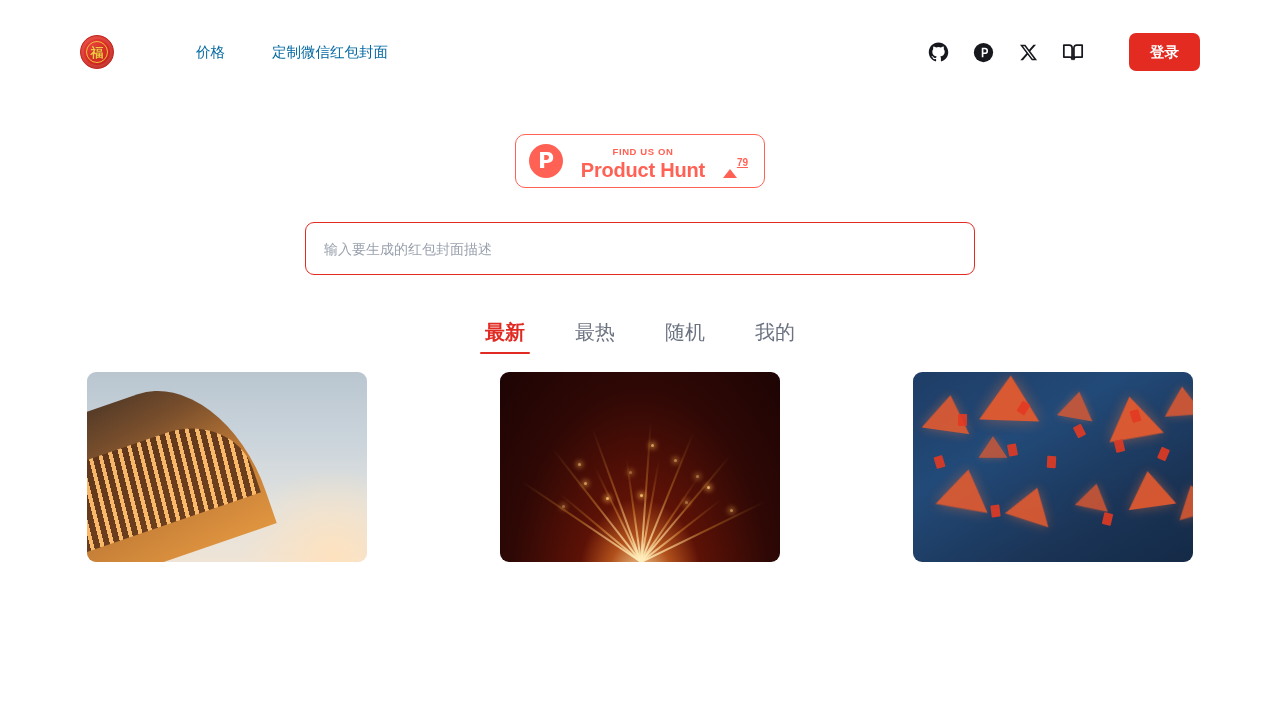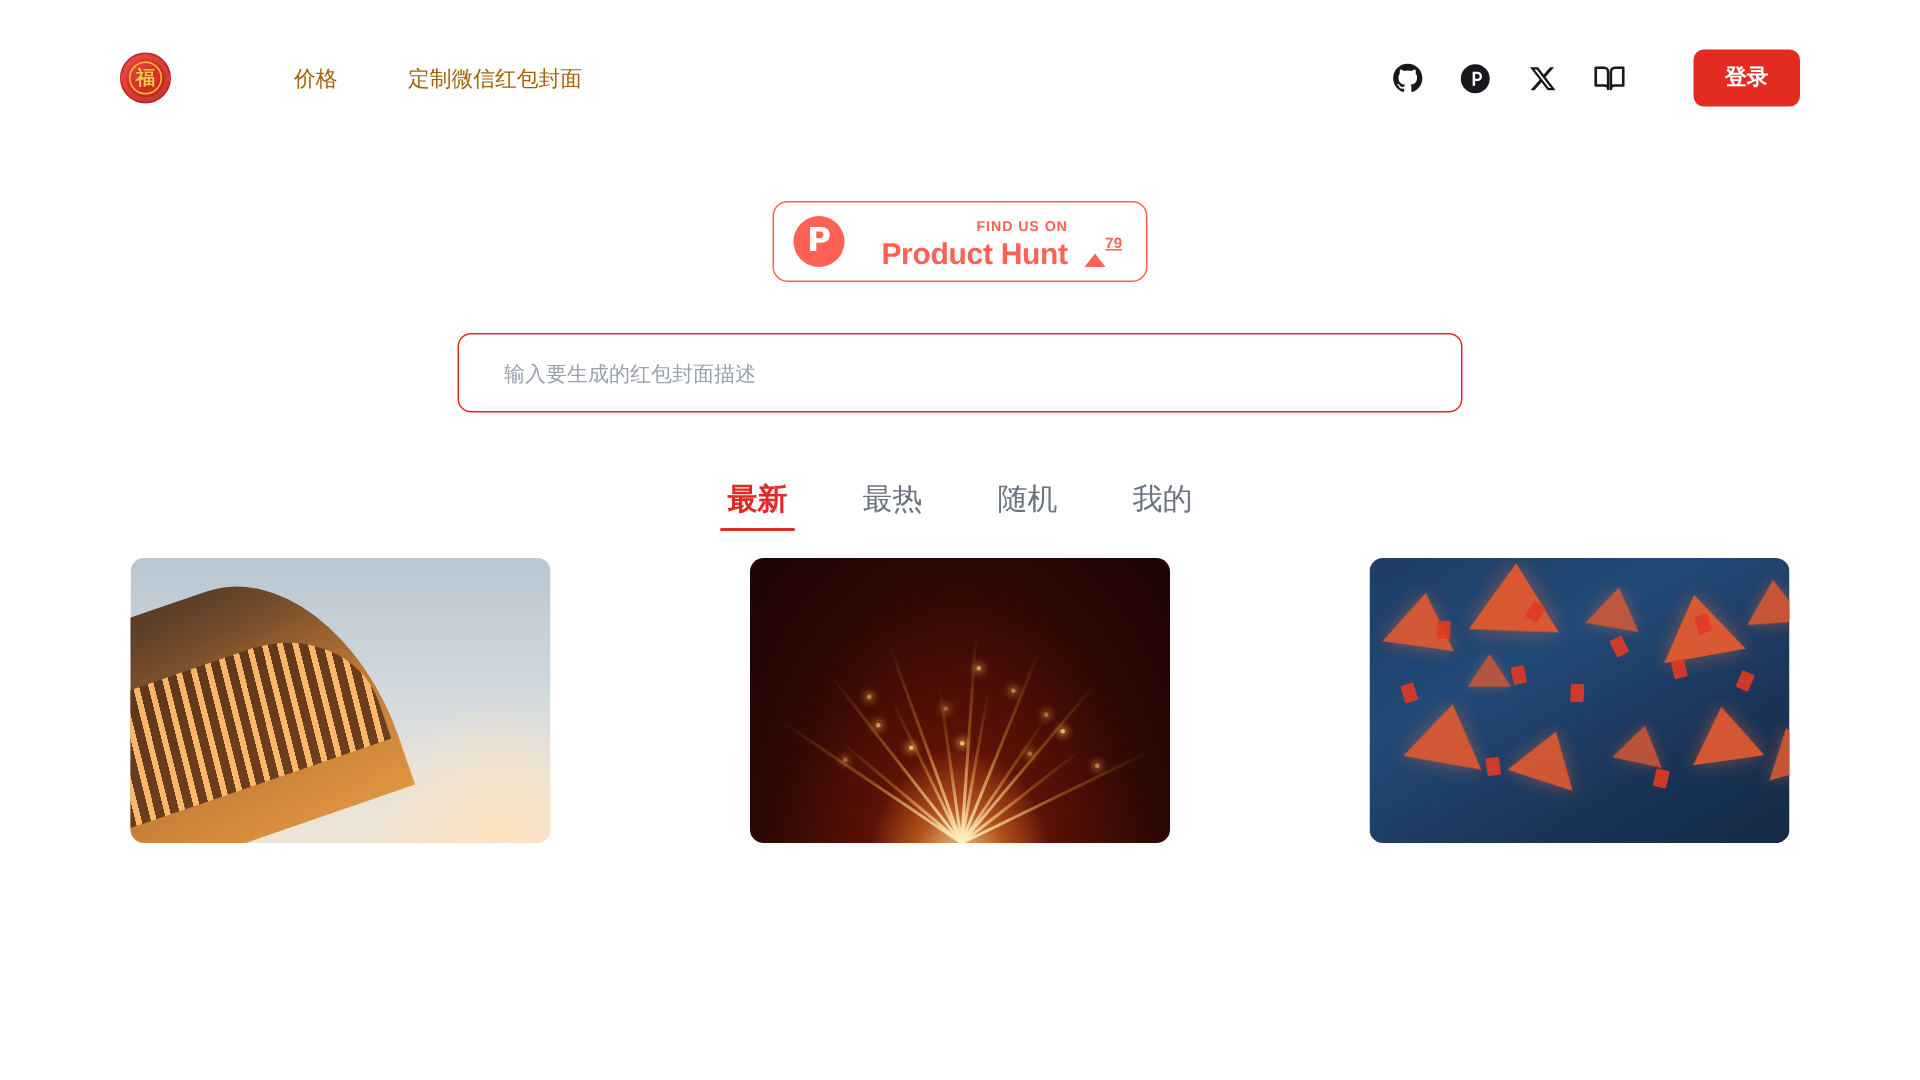--- a/index.html
+++ b/index.html
@@ -54,21 +54,21 @@
     white-space: nowrap;
   }
   .nav {
     display: flex;
     align-items: center;
     gap: 47px;
     margin-left: 82px;
   }
   .nav a {
     font-size: 14.5px;
-    color: #a16207;
+    color: #0369a1;
     text-decoration: none;
     white-space: nowrap;
     cursor: pointer;
   }
   .header-right {
     margin-left: auto;
     display: flex;
     align-items: center;
     gap: 23px;
   }
@@ -136,21 +136,21 @@
     border-radius: 50%;
     background: #ff6154;
     color: #ffffff;
     font-size: 22px;
     font-weight: 700;
     display: flex; align-items: center; justify-content: center;
     flex: none;
     font-family: "DejaVu Sans", sans-serif;
     line-height: 1;
   }
-  .ph-text { text-align: right; flex: 1 1 auto; }
+  .ph-text { text-align: center; flex: 1 1 auto; }
   .ph-small {
     font-size: 9.5px;
     font-weight: 700;
     letter-spacing: 0.6px;
     color: #ff6154;
     line-height: 1.1;
   }
   .ph-big {
     font-size: 20px;
     font-weight: 700;
@@ -184,21 +184,21 @@
     display: flex;
     justify-content: center;
   }
   .prompt-bar {
     width: 670px;
     height: 53px;
     border: 1.5px solid #e32b22;
     border-radius: 9px;
     display: flex;
     align-items: center;
-    padding: 0 5px 0 16px;
+    padding: 0 5px 0 4px;
     background: #ffffff;
   }
   .prompt-input {
     flex: 1 1 auto;
     border: none;
     outline: none;
     background: transparent;
     font-size: 14px;
     color: #2a2f38;
     padding: 0 14px;

